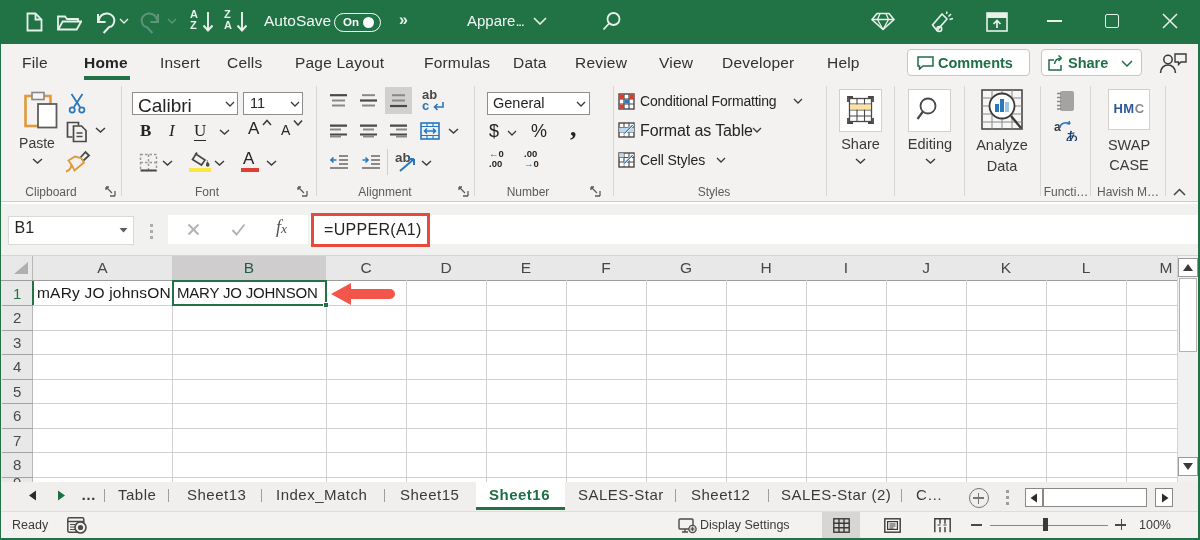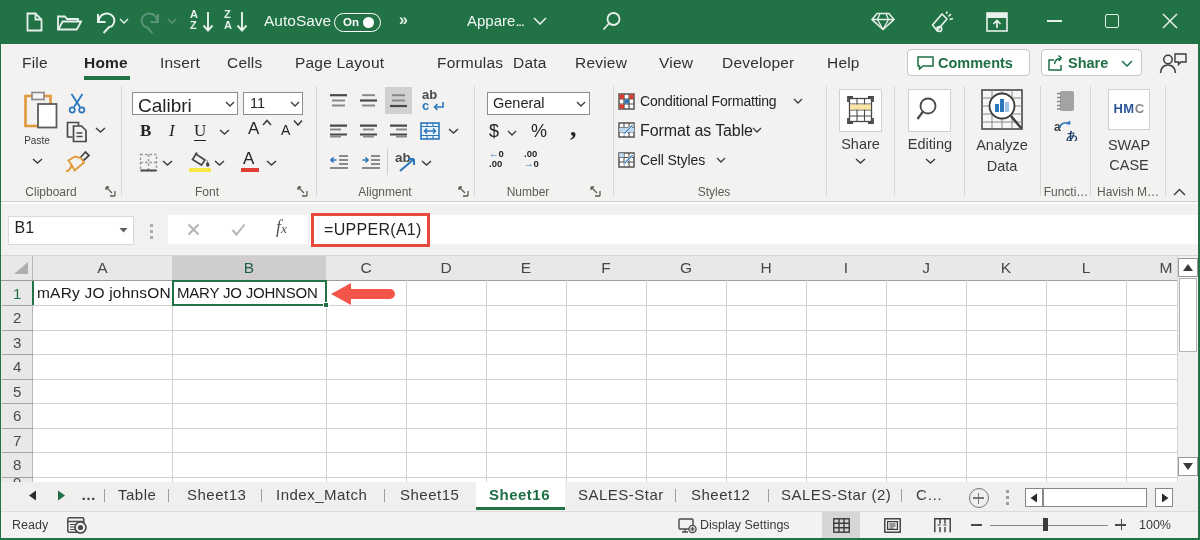--- a/index.html
+++ b/index.html
@@ -95,21 +95,21 @@
 <svg class="tb-ic" style="left:1162px;top:13px" width="16" height="16" viewBox="0 0 16 16">
       <path d="M1 1 L15 15 M15 1 L1 15" stroke="#e7f0ea" stroke-width="1.5"></path>
     </svg>
 </div>
 <div id="menurow" class="abs"></div>
 <div class="menu-item" style="left:22px;">File</div>
 <div class="menu-item" style="left:84px;font-weight:bold;color:#252423;">Home</div>
 <div class="menu-item" style="left:160px;">Insert</div>
 <div class="menu-item" style="left:227px;">Cells</div>
 <div class="menu-item" style="left:295px;">Page Layout</div>
-<div class="menu-item" style="left:437px;">Formulas</div>
+<div class="menu-item" style="left:424px;">Formulas</div>
 <div class="menu-item" style="left:513px;">Data</div>
 <div class="menu-item" style="left:575px;">Review</div>
 <div class="menu-item" style="left:659px;">View</div>
 <div class="menu-item" style="left:722px;">Developer</div>
 <div class="menu-item" style="left:827px;">Help</div>
 <div class="abs" style="left:84px;top:76px;width:46px;height:3.5px;background:#217346;"></div>
 <div class="abs" style="left:907px;top:49px;width:123px;height:27px;background:#fff;border:1px solid #c8c6c4;border-radius:4px;"></div>
 <svg class="abs" style="left:917px;top:56px" width="17" height="14" viewBox="0 0 17 14">
     <path d="M1 1 h15 v9 h-10 l-3.5 3 v-3 H1 z" fill="none" stroke="#1e6e46" stroke-width="1.5"></path>
   </svg>
@@ -161,21 +161,21 @@
   </svg>
 <svg class="abs" style="left:1173px;top:188px" width="13" height="8" viewBox="0 0 13 8">
     <path d="M1 7 l5.5-5.5 5.5 5.5" fill="none" stroke="#444" stroke-width="1.5"></path>
   </svg>
 
 <svg class="abs" style="left:24px;top:91px" width="34" height="38" viewBox="0 0 34 38">
     <rect x="1.5" y="5" width="25" height="30" fill="none" stroke="#e09a3c" stroke-width="2.6"></rect>
     <rect x="8" y="1.5" width="12" height="7" fill="#f6f6f6" stroke="#8a8886" stroke-width="1.6"></rect>
     <rect x="14" y="13" width="18.5" height="23.5" fill="#fff" stroke="#5f5d5b" stroke-width="1.8"></rect>
   </svg>
-<div class="abs" style="left:15px;top:134.5px;width:44px;text-align:center;font-size:10px;color:#3b3a39;">Paste</div>
+<div class="abs" style="left:15px;top:134.5px;width:44px;text-align:center;font-size:14px;color:#3b3a39;">Paste</div>
 <svg class="abs" style="left:32px;top:158px" width="11" height="6" viewBox="0 0 11 6">
     <path d="M1 1 l4.5 4 4.5-4" fill="none" stroke="#3b3a39" stroke-width="1.4"></path>
   </svg>
 <svg class="abs" style="left:68px;top:93px" width="18" height="21" viewBox="0 0 18 21">
     <path d="M3.5 1 L12 14 M14.5 1 L6 14" stroke="#2a77bc" stroke-width="1.8" fill="none"></path>
     <circle cx="4.2" cy="17" r="2.6" fill="none" stroke="#2a77bc" stroke-width="1.7"></circle>
     <circle cx="13.8" cy="17" r="2.6" fill="none" stroke="#2a77bc" stroke-width="1.7"></circle>
   </svg>
 <svg class="abs" style="left:66px;top:121px" width="24" height="22" viewBox="0 0 24 22">
     <path d="M6.5 16 h-5 V1.5 h11 v3" fill="none" stroke="#4a4948" stroke-width="1.7"></path>

